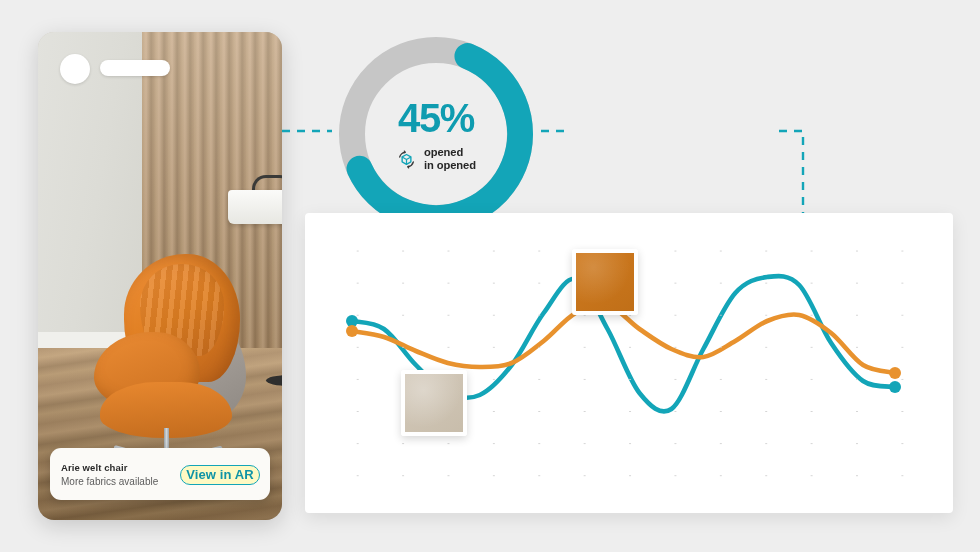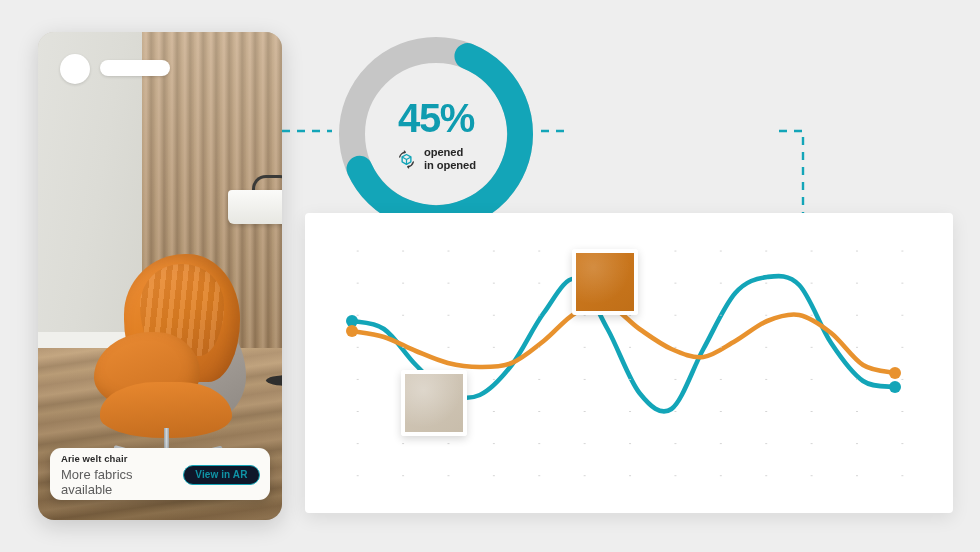--- a/index.html
+++ b/index.html
@@ -132,26 +132,26 @@
     position: absolute; left: 12px; bottom: 20px; width: 220px; height: 52px;
     background: #fbfaf7; border-radius: 11px;
     box-shadow: 0 3px 10px rgba(0,0,0,0.18);
     display: flex; align-items: center; justify-content: space-between;
     padding: 1px 10px 0 11px;
   }
   .prod-title {
     font-size: 9.5px; font-weight: bold; color: #2a2a2a; letter-spacing: .1px;
   }
   .prod-sub {
-    font-size: 13px; color: #5c5c5c; margin-top: 3px;
+    font-size: 10px; color: #5c5c5c; margin-top: 3px;
   }
   .ar-btn {
     width: 80px; height: 20px; border-radius: 14px;
-    border: 1.4px solid #13a5b8; background: #0f172a;
-    color: #0f93a6; font-size: 10px; font-weight: bold;
+    border: 1.4px solid #13a5b8; background: #fef9c3;
+    color: #0f93a6; font-size: 13px; font-weight: bold;
     display: flex; align-items: center; justify-content: center;
     letter-spacing: .1px; cursor: pointer;
   }
 
   
   .donut { position: absolute; }
   .donut-center {
     position: absolute; inset: 0;
     display: flex; flex-direction: column;
     align-items: center; justify-content: center;

